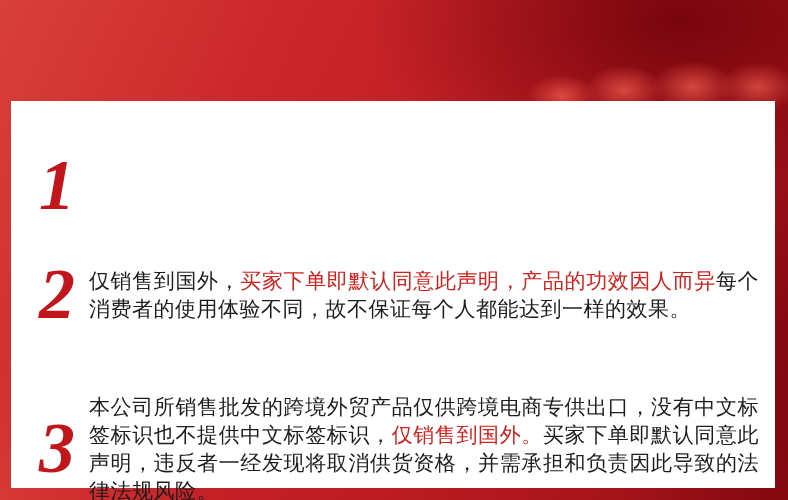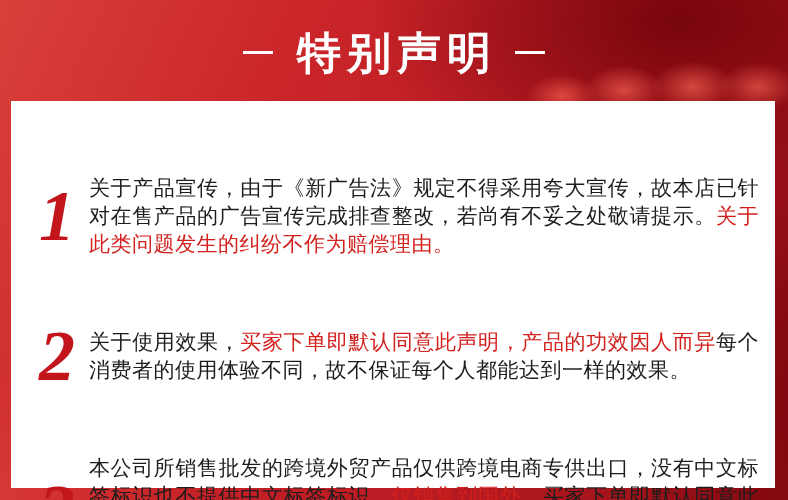--- a/index.html
+++ b/index.html
@@ -77,37 +77,31 @@
     letter-spacing: 0.5px;
   }
   .seg-red { color: #d2201d; }
 </style>
 </head>
 <body>
 
 <div class="stage">
 
   <div class="header">
-    <div class="title-row">
-      <span class="dash"></span>
-      <span class="title">特别声明</span>
-      <span class="dash"></span>
-    </div>
   </div>
 
   <div class="card">
 
     <div class="clause">
       <div class="clause-number">1</div>
-      <p class="clause-body"><span>关于产品宣传，由于《新广告法》规定不得采用夸大宣传，故本店已针对在售产品的广告宣传完成排查整改，若尚有不妥之处敬请提示。</span><span class="seg-red">关于此类问题发生的纠纷不作为赔偿理由。</span></p>
     </div>
 
     <div class="clause">
       <div class="clause-number">2</div>
-      <p class="clause-body"><span>关于使用效果，</span><span class="seg-red">买家下单即默认同意此声明，产品的功效因人而异</span><span>每个消费者的使用体验不同，故不保证每个人都能达到一样的效果。</span></p>
+      <p class="clause-body"><span>仅销售到国外，</span><span class="seg-red">买家下单即默认同意此声明，产品的功效因人而异</span><span>每个消费者的使用体验不同，故不保证每个人都能达到一样的效果。</span></p>
     </div>
 
     <div class="clause">
       <div class="clause-number">3</div>
       <p class="clause-body"><span>本公司所销售批发的跨境外贸产品仅供跨境电商专供出口，没有中文标签标识也不提供中文标签标识，</span><span class="seg-red">仅销售到国外。</span><span>买家下单即默认同意此声明，违反者一经发现将取消供货资格，并需承担和负责因此导致的法律法规风险。</span></p>
     </div>
 
   </div>
 
 </div>

